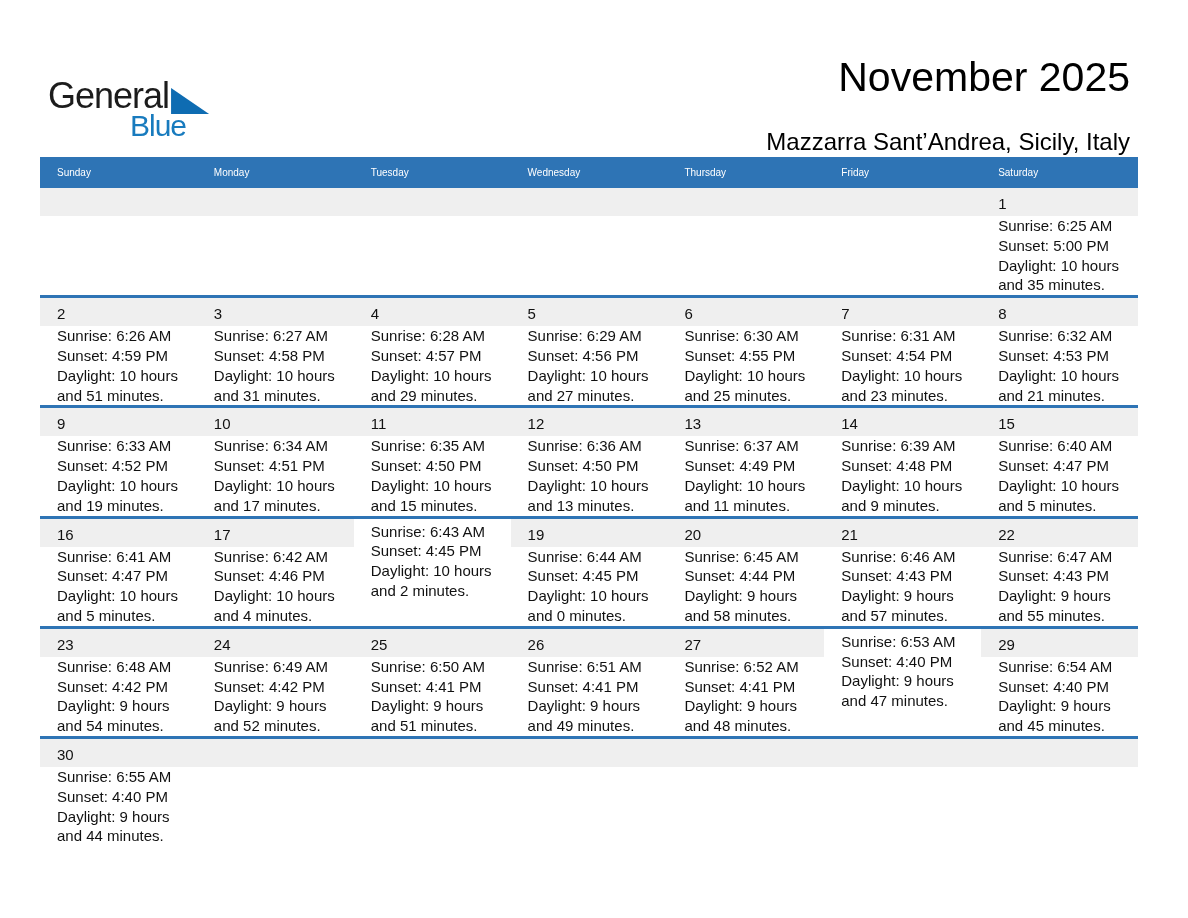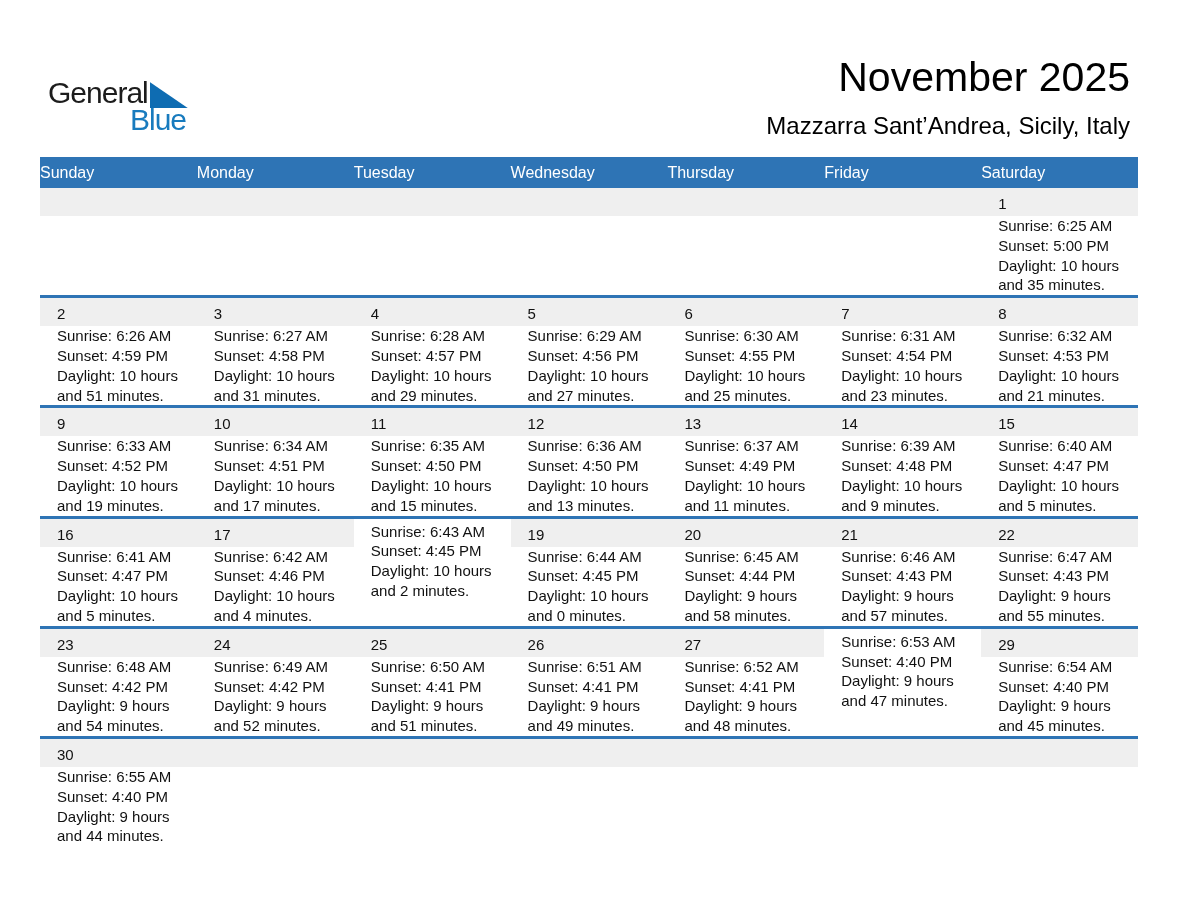--- a/index.html
+++ b/index.html
@@ -12,35 +12,35 @@
     --weekday-text:#FFFFFF;
   }
   *{box-sizing:border-box;margin:0;padding:0}
   html,body{background:#fff}
   body{font-family:"Liberation Sans", sans-serif;color:var(--text)}
   .page{position:relative;width:1188px;height:918px;background:#fff;overflow:hidden}
 
   
   .logo{position:absolute;left:48px;top:78px}
   .logo-top{display:flex;align-items:flex-end}
-  .logo-general{font-size:30px;letter-spacing:-1px;line-height:1;color:#1c1c1c}
+  .logo-general{font-size:36px;letter-spacing:-1px;line-height:1;color:#1c1c1c}
   .tri{width:38px;height:26px;background:var(--tri-blue);
        clip-path:polygon(0 0,100% 100%,0 100%);margin-left:2px}
   .logo-blue{font-size:30px;line-height:1;color:var(--logo-blue);margin-top:-3px;margin-left:82px;letter-spacing:-1px}
 
   
   .heading{position:absolute;top:55px;right:58px;text-align:right}
   .title{font-size:41px;line-height:1.1;color:#000}
-  .subtitle{font-size:24px;margin-top:12px;color:#000}
+  .subtitle{font-size:24px;margin-top:28px;color:#000}
 
   
   .calendar{position:absolute;left:40px;top:157px;width:1098px}
   .weekday-row{display:grid;grid-template-columns:repeat(7,1fr);background:var(--header-blue);
                height:31px;align-items:center}
-  .weekday{color:var(--weekday-text);font-size:16px;}
+  .weekday{color:var(--weekday-text);font-size:10px;padding-left:17px}
 
   .week{display:grid;grid-template-columns:repeat(7,1fr);border-top:3px solid var(--separator-blue);
         min-height:107px;align-content:start}
   .week.first{border-top:none}
   .cell{font-size:15px}
   .num{background:var(--band-gray);min-height:28px;padding:5px 0 2px 17px;font-size:15px;line-height:21px}
   .line{padding-left:17px;line-height:19.8px;white-space:nowrap}
   .cell .line:first-of-type{margin-top:3px}
 </style>
 </head>

